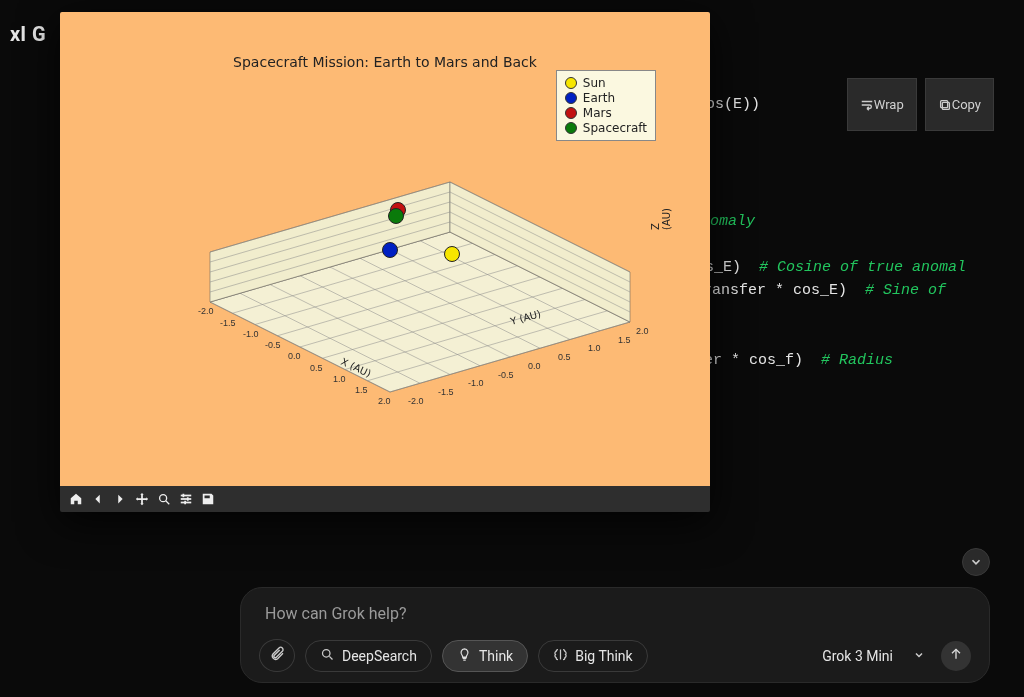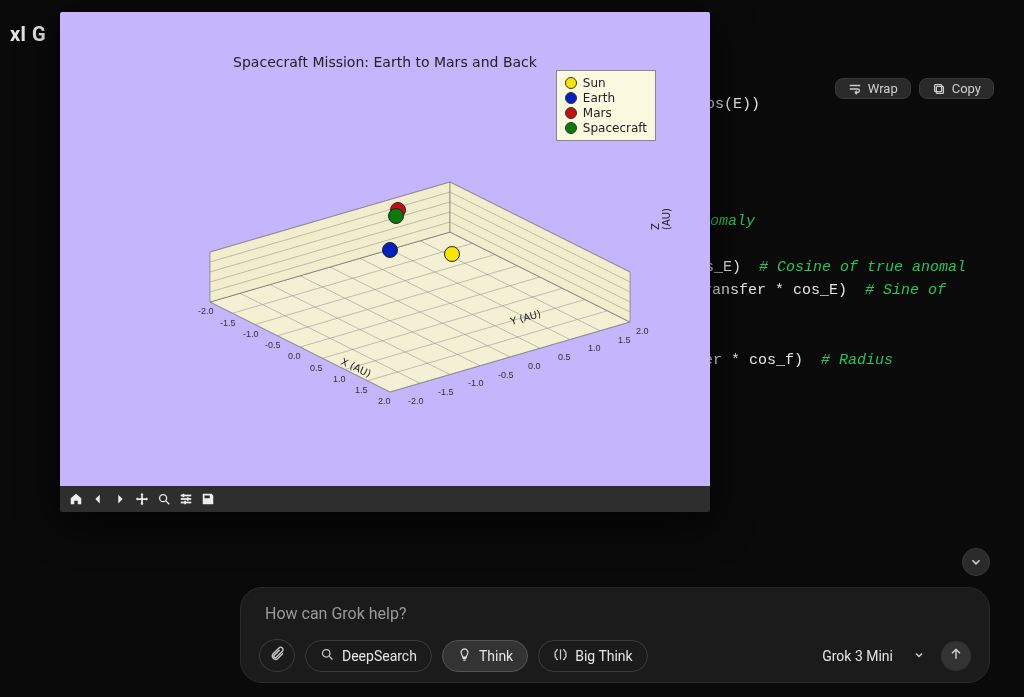--- a/index.html
+++ b/index.html
@@ -44,47 +44,47 @@
   .code-buttons {
     position: absolute;
     top: 78px;
     right: 30px;
     display: flex;
     gap: 8px;
   }
   .pill-btn {
     background: #2a2a2a;
     border: 1px solid #3a3a3a;
-    border-radius: 8px;
-    padding: 2px 12px;
+    border-radius: 0;
+    padding: 18px 12px;
     font-size: 13px;
     color: #d0d0d0;
     display: inline-flex;
     align-items: center;
-    gap: 6px;
+    gap: 0;
     cursor: pointer;
   }
   .mini-icon { width: 14px; height: 14px; display: inline-block; }
 
   
   .mpl-window {
     position: absolute;
     top: 12px;
     left: 60px;
     width: 650px;
     height: 500px;
     background: #111;
     box-shadow: 0 10px 40px rgba(0,0,0,0.8);
     border-radius: 2px;
     overflow: hidden;
   }
   .mpl-canvas {
     width: 650px;
     height: 474px;
-    background: #c4b5fd;
+    background: #fdba74;
     position: relative;
   }
   .mpl-title {
     position: absolute;
     top: 42px;
     left: 0; right: 0;
     text-align: center;
     font-size: 14px;
     color: #222;
     font-family: "DejaVu Sans", Arial, sans-serif;

